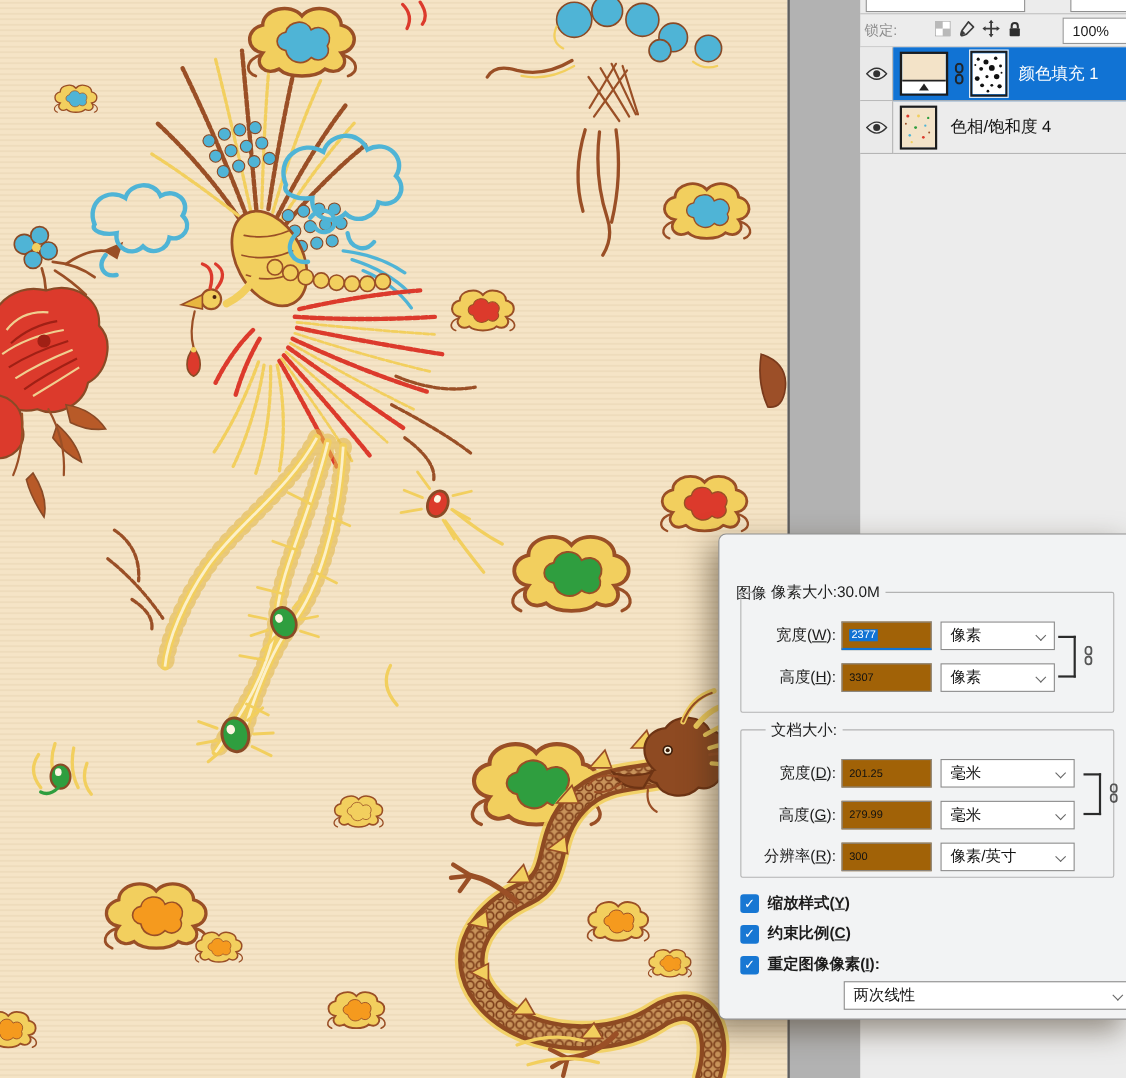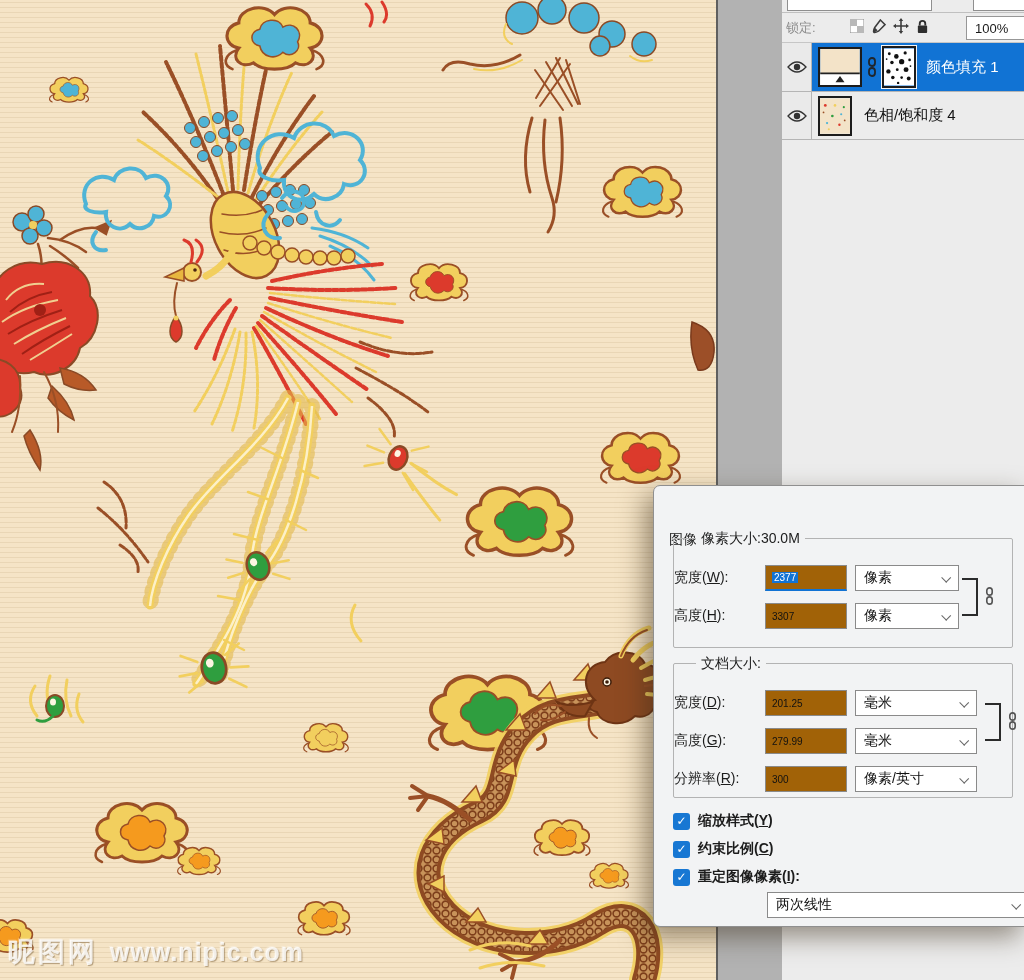--- a/index.html
+++ b/index.html
@@ -59,21 +59,21 @@
   
   #dialog{position:absolute;left:653px;top:485px;width:375px;height:442px;background:#f2f3f4;
     border:1px solid #8f8f8f;border-radius:7px 0 0 7px;
     box-shadow:-8px 10px 26px rgba(60,45,25,.5);}
   #dialog-title{position:absolute;left:15px;top:6px;font-size:14px;color:#1c1c1c;margin-top:39px;}
   .group{position:absolute;left:19px;width:340px;border:1px solid #b3b3b3;border-radius:2px;}
   .group-label{position:absolute;top:-9px;left:22px;background:#f2f3f4;padding:0 5px;font-size:14px;color:#1c1c1c;}
   #pixel-group{top:52px;height:110px;}
   #doc-group{top:177px;height:135px;}
   .frow{position:absolute;left:0;height:26px;display:flex;align-items:center;}
-  .flabel{width:86px;font-size:14px;color:#1c1c1c;margin-right:5px;white-space:nowrap;}
+  .flabel{width:86px;text-align:right;font-size:14px;color:#1c1c1c;margin-right:5px;white-space:nowrap;}
   .mn{text-decoration:underline;}
   .dinput{width:82px;height:26px;background:#a16207;border:1px solid #8a8a8a;display:flex;align-items:center;
     padding-left:6px;font-size:10px;color:#111;}
   .dinput.focused{border-bottom:2px solid var(--accent,#1173d4);}
   .dinput .sel{background:var(--accent,#1173d4);color:#fff;padding:0 2px;}
   .dselect{height:26px;background:#fff;border:1px solid #8a8a8a;margin-left:8px;position:relative;
     display:flex;align-items:center;padding-left:8px;font-size:14px;color:#111;}
   .w104{width:104px;}.w122{width:122px;}
   .chev{position:absolute;right:9px;top:9px;width:7px;height:7px;border-right:1.6px solid #666;
     border-bottom:1.6px solid #666;transform:rotate(45deg) translateY(-1px);}
@@ -457,24 +457,20 @@
         </g>
         <use href="#ruyi" transform="translate(532,818) scale(0.6)" style="color:var(--motif-orange)"></use>
         <use href="#ruyi" transform="translate(588,862) scale(0.42)" style="color:var(--motif-orange)"></use>
         <g class="sy" stroke-width="3">
             <path d="M470,950 Q500,938 530,946"></path>
             <path d="M480,968 Q512,958 544,966"></path>
           </g>
       </g>
     </svg>
 
-    <div id="watermark">
-      <span class="wm-brand">昵图网</span>
-      <span class="wm-url">www.nipic.com</span>
-    </div>
   </div>
 
   <div id="workspace-strip"></div>
 
   <div id="layers-panel">
     <div class="partial-box" style="left:5px;width:145px;"></div>
     <div class="partial-box" style="left:191px;width:55px;"></div>
     <div id="panel-sep"></div>
 
     <div id="lock-bar">

